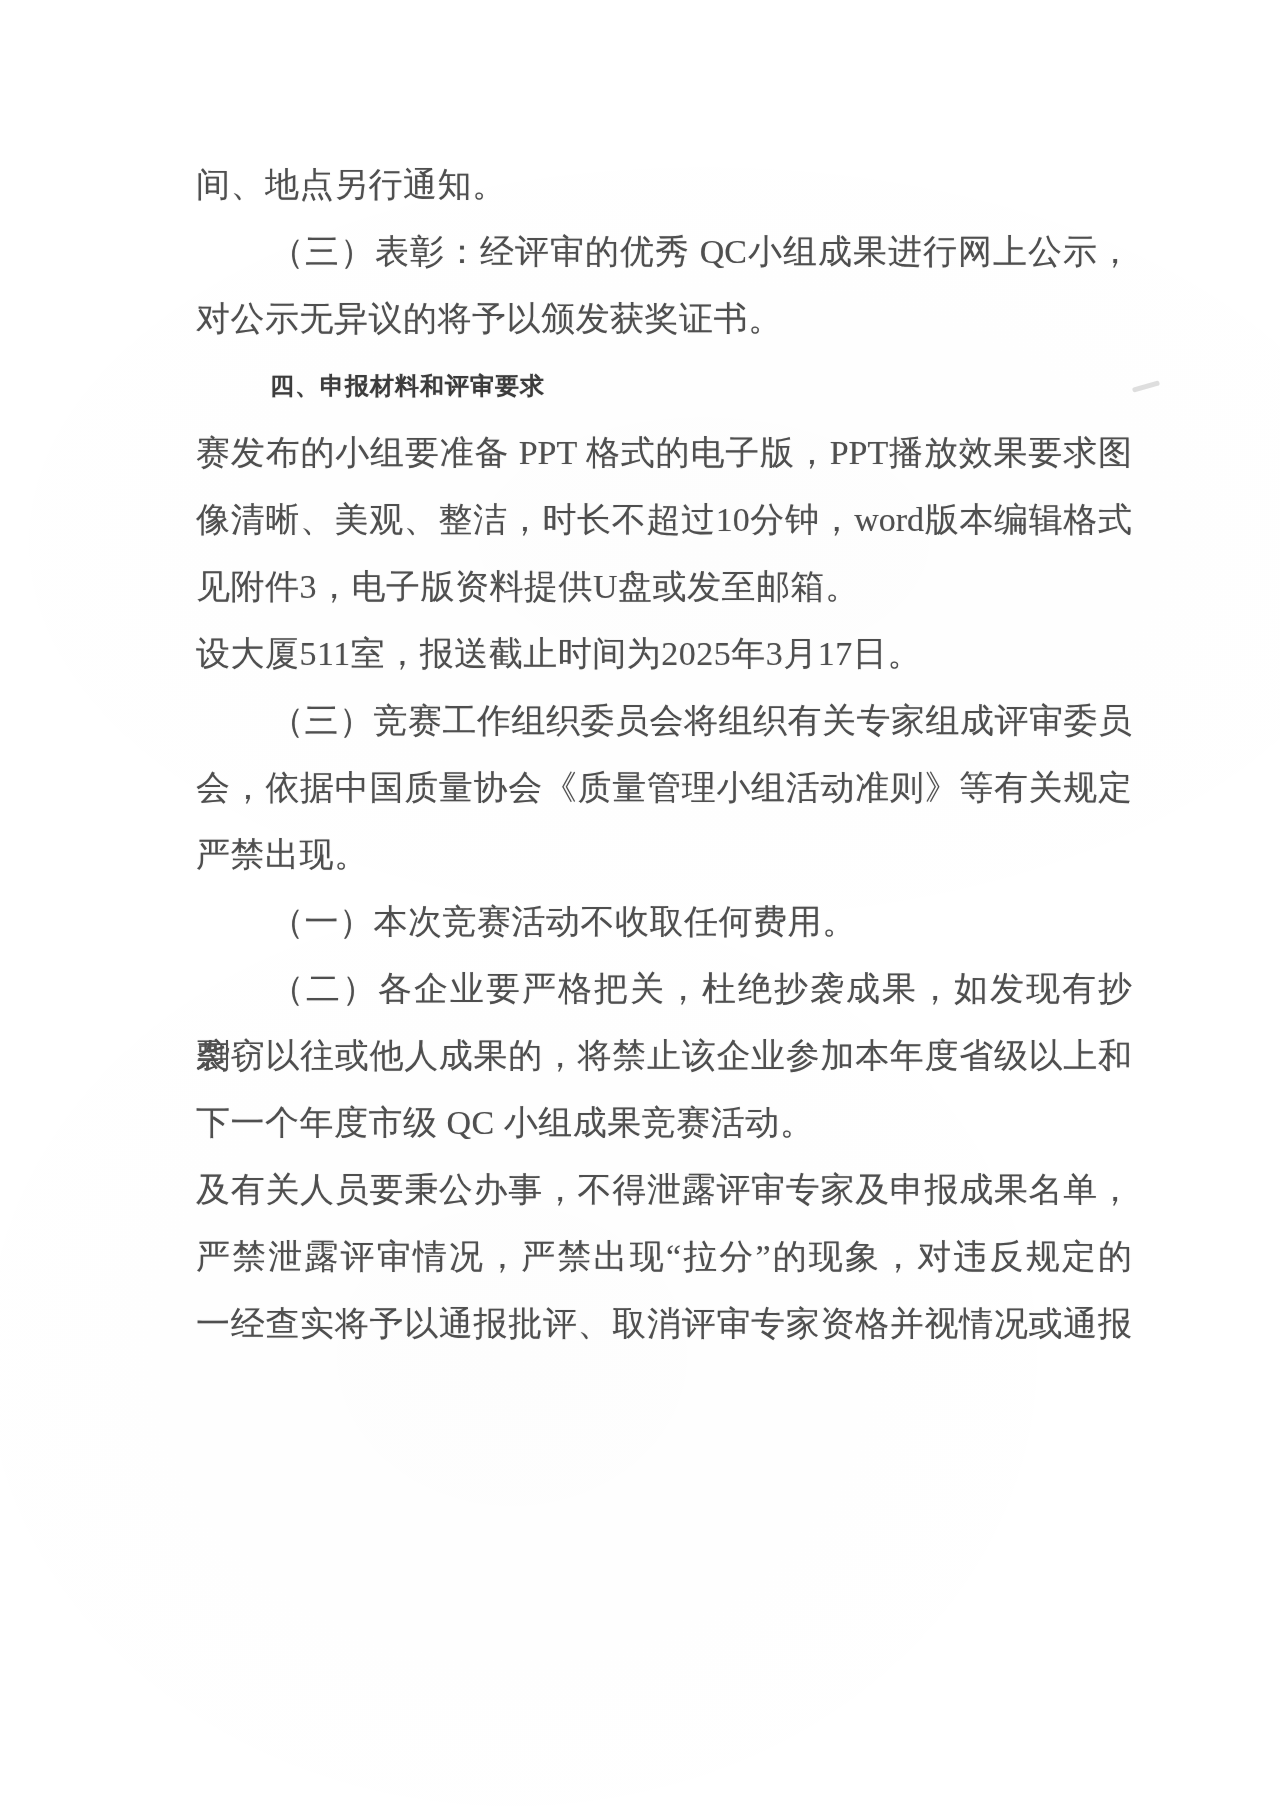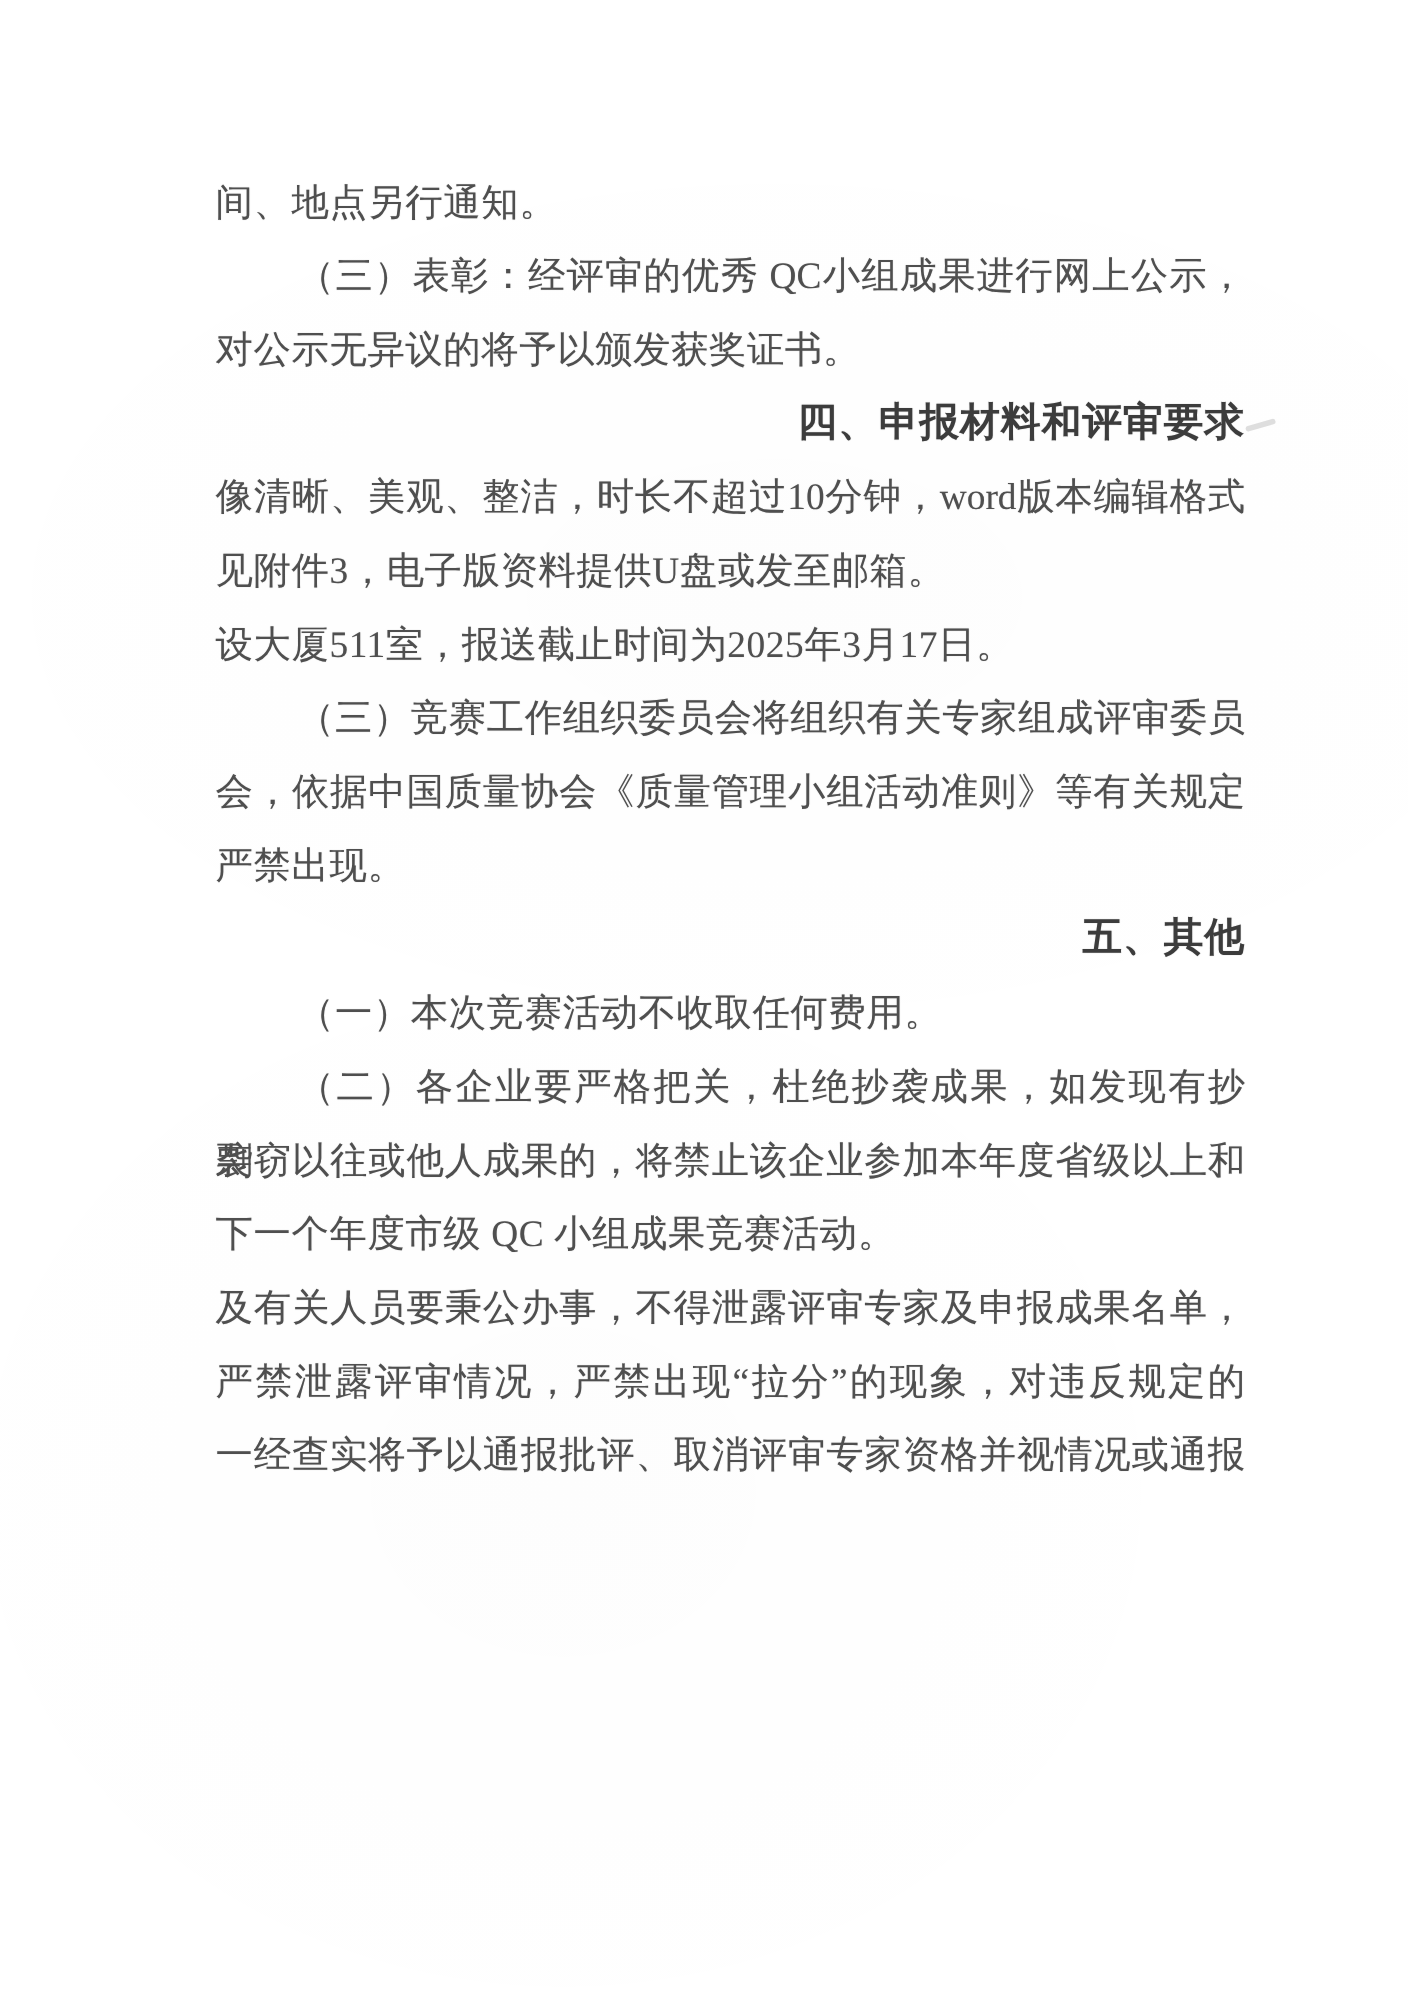--- a/index.html
+++ b/index.html
@@ -41,27 +41,26 @@
   }
   .line.justify {
     text-align: justify;
     text-align-last: justify;
     letter-spacing: 0;
   }
   .line.indent {
     text-indent: 74px;
   }
   .line.heading {
-    font-family: Liberation Mono, monospace;
+    font-family: Liberation Sans, sans-serif;
     font-weight: 700;
-    font-size: 36px;
+    font-size: 24px;
     color: #3c3c3c;
     letter-spacing: 1px;
     text-shadow: 0 0 1px rgba(60,60,60,0.4);
-    text-align: right;
   }
   .scan-smudge {
     position: absolute;
     left: 1132px;
     top: 384px;
     width: 28px;
     height: 5px;
     background: #d6d6d6;
     border-radius: 3px;
     transform: rotate(-16deg);
@@ -70,27 +69,27 @@
 </style>
 </head>
 <body>
 
 <div class="page">
   <div class="text-block">
     <div class="line">间、地点另行通知。</div>
     <div class="line indent justify">（三）表彰：经评审的优秀 QC小组成果进行网上公示，</div>
     <div class="line">对公示无异议的将予以颁发获奖证书。</div>
     <div class="line indent heading">四、申报材料和评审要求</div>
+    <div class="line justify">赛发布的小组要准备 PPT 格式的电子版，PPT播放效果要求图</div>
     <div class="line justify">像清晰、美观、整洁，时长不超过10分钟，word版本编辑格式</div>
     <div class="line">见附件3，电子版资料提供U盘或发至邮箱。</div>
     <div class="line">设大厦511室，报送截止时间为2025年3月17日。</div>
     <div class="line indent justify">（三）竞赛工作组织委员会将组织有关专家组成评审委员</div>
     <div class="line justify">会，依据中国质量协会《质量管理小组活动准则》等有关规定</div>
     <div class="line">严禁出现。</div>
-    <div class="line indent heading">五、其他</div>
     <div class="line indent">（一）本次竞赛活动不收取任何费用。</div>
     <div class="line indent justify">（二）各企业要严格把关，杜绝抄袭成果，如发现有抄袭、</div>
     <div class="line justify">剽窃以往或他人成果的，将禁止该企业参加本年度省级以上和</div>
     <div class="line">下一个年度市级 QC 小组成果竞赛活动。</div>
     <div class="line justify">及有关人员要秉公办事，不得泄露评审专家及申报成果名单，</div>
     <div class="line justify">严禁泄露评审情况，严禁出现“拉分”的现象，对违反规定的</div>
     <div class="line justify">一经查实将予以通报批评、取消评审专家资格并视情况或通报</div>
   </div>
   <div class="scan-smudge"></div>
 </div>

